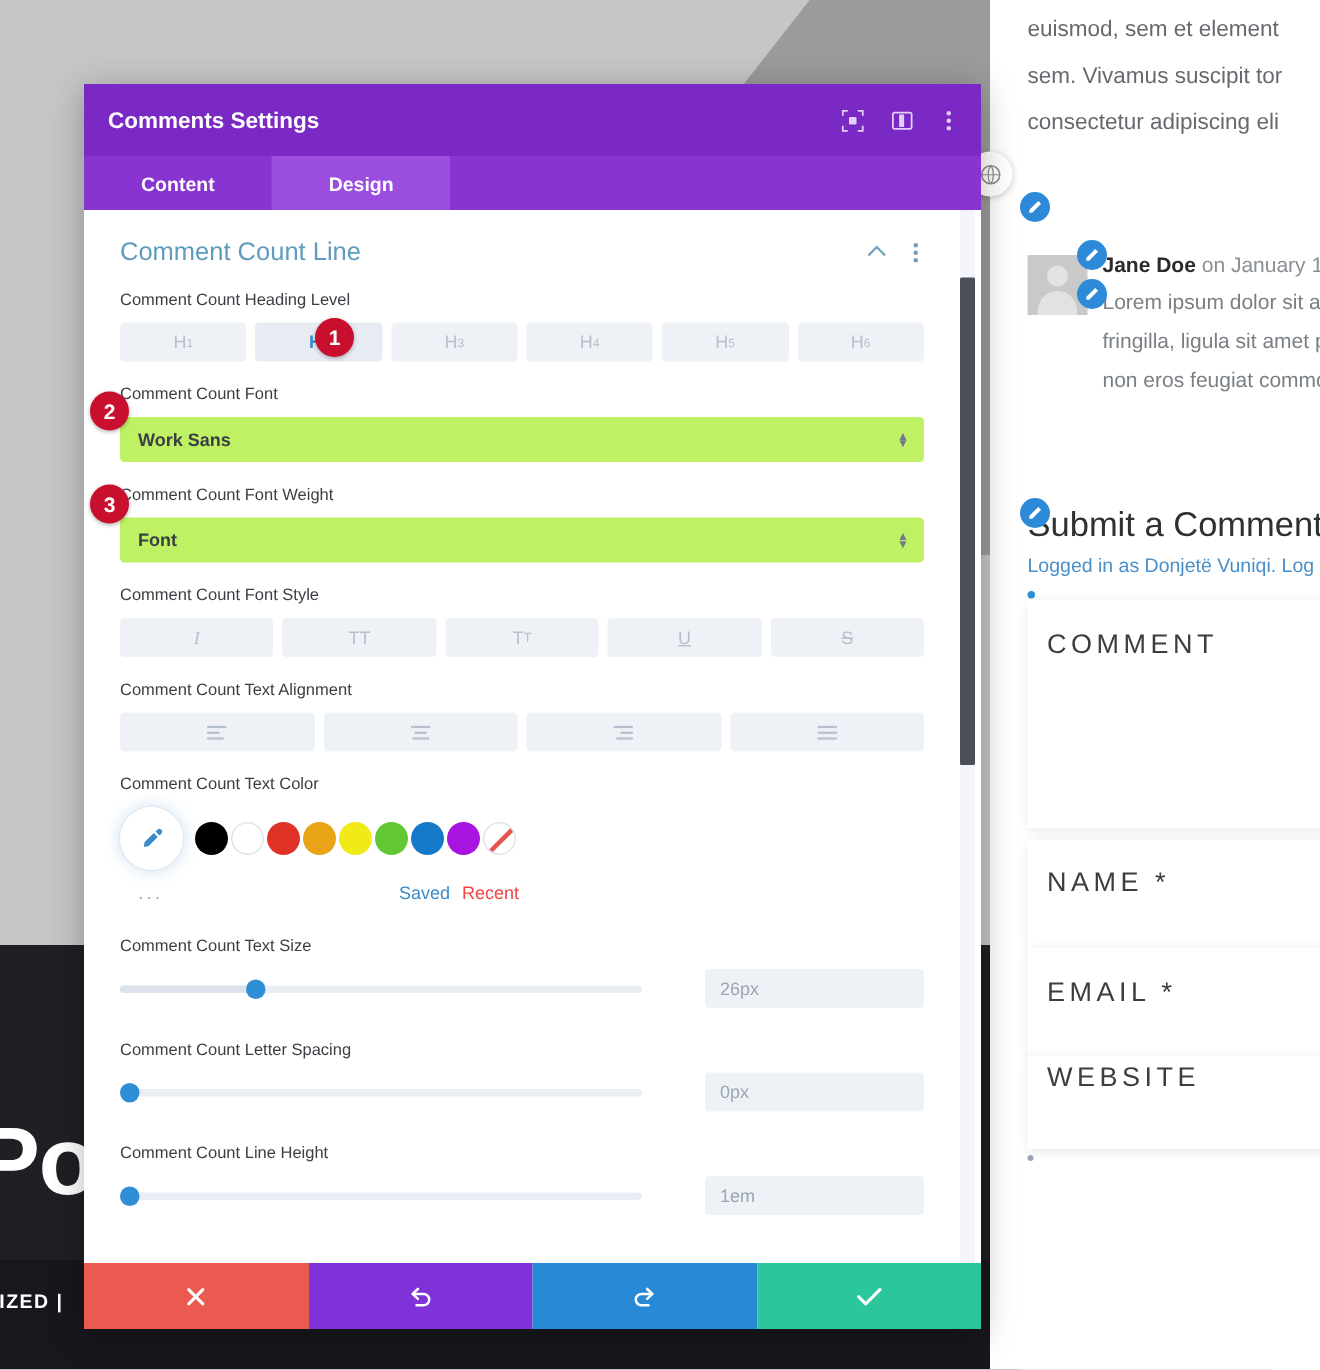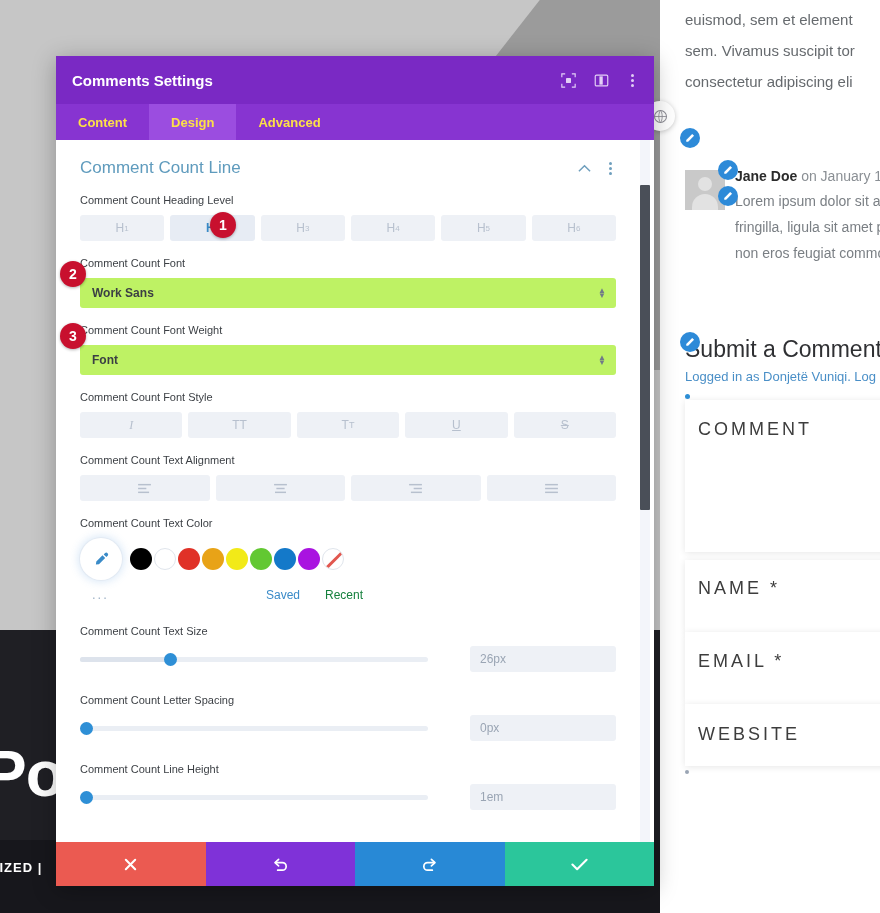--- a/index.html
+++ b/index.html
@@ -126,21 +126,21 @@
   .modal-title { color: #fff; font-size: 15px; font-weight: bold; flex: 1; }
   .hdr-icons { display: flex; align-items: center; gap: 18px; }
   .hdr-icon { color: #ddc7f2; display: flex; align-items: center; cursor: pointer; }
   .kebab { display: flex; flex-direction: column; gap: 2px; padding: 2px 4px; }
   .kebab i { width: 3px; height: 3px; border-radius: 50%; background: #e0cdf4; display:block; }
 
   .modal-tabs {
     height: 36px; background: #8734d1; display: flex; flex: 0 0 auto;
   }
   .tab {
-    padding: 0 22px; display: flex; align-items: center; color: #fde047;
+    padding: 0 38px; display: flex; align-items: center; color: #ffffff;
     font-size: 13px; font-weight: bold; cursor: pointer;
   }
   .tab.active { background: #9b4de0; }
 
   .modal-body {
     flex: 1 1 auto; background: #fff; position: relative; overflow: hidden;
     padding: 0 0 0 0;
   }
   .body-scroll { position: absolute; inset: 0 14px 0 0; overflow: hidden; padding: 18px 24px 0 24px; }
 
@@ -200,21 +200,21 @@
   }
   .sw.none::after {
     content: ""; position: absolute; left: -2px; top: 9px; width: 28px; height: 3px;
     background: #e1574f; transform: rotate(-45deg);
   }
   .swatch-sub {
     display: flex; align-items: center; margin-top: 7px; position: relative; height: 16px;
   }
   .dots3 { position: absolute; left: 12px; color: #9fb2c6; font-size: 13px; letter-spacing: 2px; line-height: 10px;}
   .saved-lnk { position: absolute; left: 186px; color: #3a8bc8; font-size: 12px; cursor: pointer; }
-  .recent-lnk { position: absolute; left: 228px; color: #15803d; font-size: 12px; cursor: pointer; margin-left: 17px; }
+  .recent-lnk { position: absolute; left: 228px; color: #ef4444; font-size: 12px; cursor: pointer; }
 
   .slider-row { display: flex; align-items: center; margin-top: 4px; }
   .slider-track {
     position: relative; height: 5px; background: #eaeef4; border-radius: 3px;
     width: 348px; flex: 0 0 auto;
   }
   .slider-fill { position: absolute; left: 0; top: 0; height: 5px; background: #dde3ec; border-radius: 3px; }
   .slider-knob {
     position: absolute; top: -4px; width: 13px; height: 13px; border-radius: 50%;
     background: #2e8fd6; cursor: pointer;
@@ -287,21 +287,21 @@
     <div class="field-box" style="top:400px; height:152px;"></div>
     <div class="field-label" style="top:419px;">COMMENT</div>
 
     <div class="field-box" style="top:560px; height:72px;"></div>
     <div class="field-label" style="top:578px;">NAME *</div>
 
     <div class="field-box" style="top:632px; height:72px;"></div>
     <div class="field-label" style="top:651px;">EMAIL *</div>
 
     <div class="field-box" style="top:704px; height:62px;"></div>
-    <div class="field-label" style="top:724px;">WEBSITE</div>
+    <div class="field-label" style="top:708px;">WEBSITE</div>
 
     <div class="tiny-dot" style="left:25px; top:770px; width:4px; height:4px; background:#9aa5b4;"></div>
   </div>
 
   <div class="pencil" style="left:680px; top:128px;">
     <svg width="10" height="10" viewBox="0 0 16 16">
         <path d="M11.5 1.5l3 3L5 14H2v-3z" fill="#fff"></path>
       </svg>
   </div>
   <div class="pencil" style="left:718px; top:160px;">
@@ -348,21 +348,20 @@
           <i></i>
             <i></i>
             <i></i>
         </span>
       </div>
     </div>
 
     <div class="modal-tabs">
       <div class="tab">Content</div>
       <div class="tab active">Design</div>
-      <div class="tab">Advanced</div>
     </div>
 
     <div class="modal-body">
       <div class="scrollbar-track"></div>
       <div class="scrollbar-thumb"></div>
 
       <div class="body-scroll">
 
         <div class="section-head">
           <div class="section-title">Comment Count Line</div>

